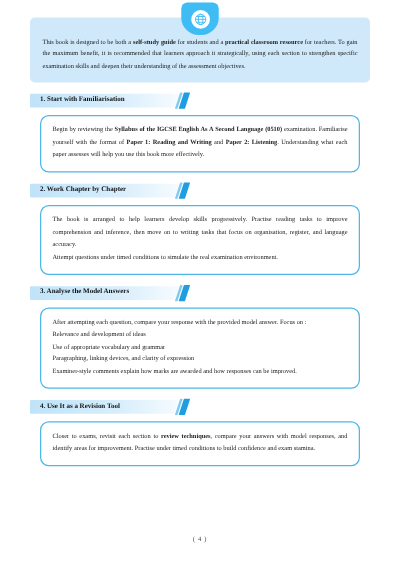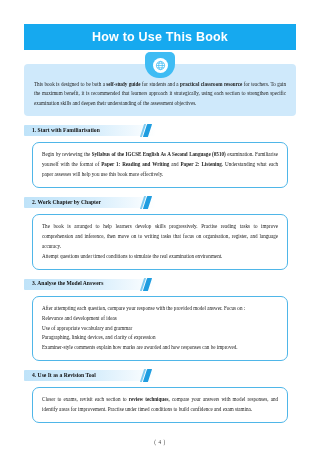--- a/index.html
+++ b/index.html
@@ -170,23 +170,20 @@
     font-size: 5.2px;
     color: #444444;
     letter-spacing: 0.6px;
   }
 </style>
 </head>
 <body>
 
 <div class="page">
 
-  <div class="header-band">
-    <div class="header-title">How to Use This Book</div>
-  </div>
 
   <div class="intro-wrap">
     <div class="globe-badge">
       <div class="globe-circle">
         <svg width="11" height="11" viewBox="0 0 24 24" fill="none" stroke="#3fbcf4" stroke-width="1.6">
           <circle cx="12" cy="12" r="9"></circle>
           <ellipse cx="12" cy="12" rx="4" ry="9"></ellipse>
           <line x1="3" y1="12" x2="21" y2="12"></line>
           <line x1="4.6" y1="7" x2="19.4" y2="7"></line>
           <line x1="4.6" y1="17" x2="19.4" y2="17"></line>

